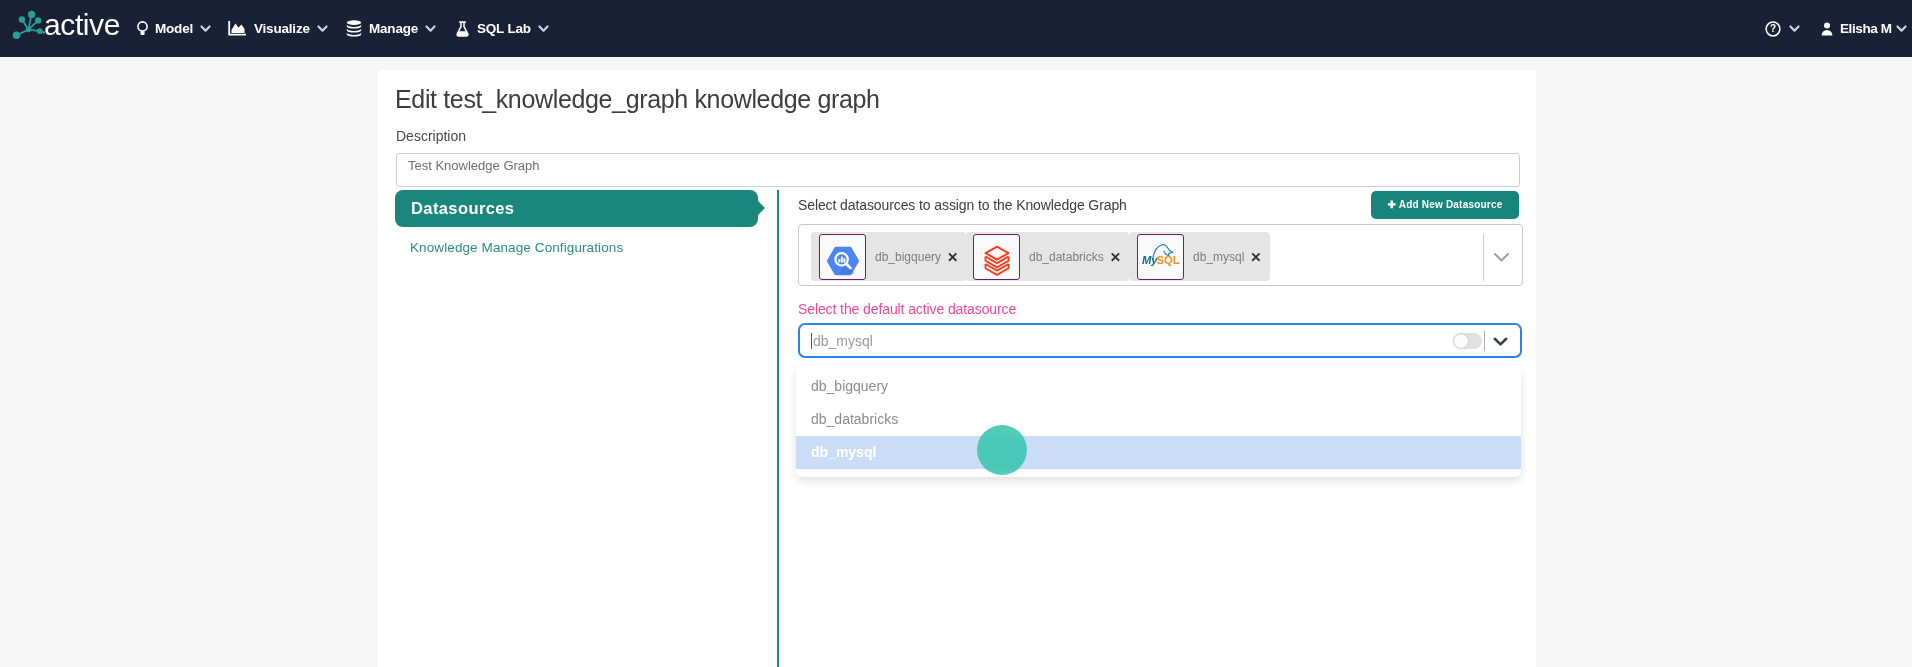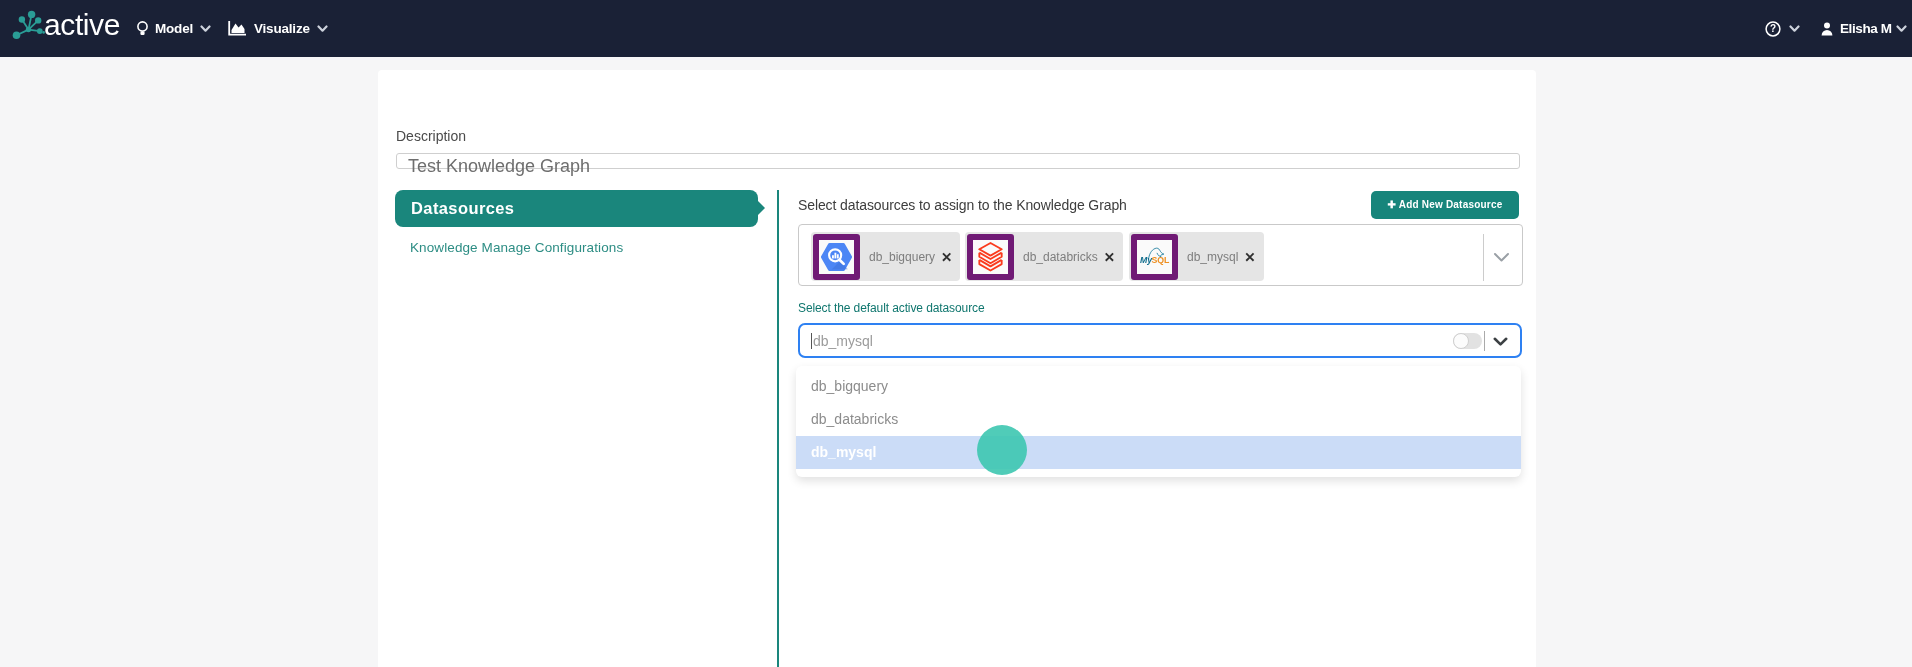--- a/index.html
+++ b/index.html
@@ -11,39 +11,39 @@
   .logo { position:absolute; left:12px; top:9px; }
   .logo-text { position:absolute; left:44px; top:8px; color:#fff; font-size:30px; letter-spacing:-0.4px; }
   .navitem { position:absolute; top:0; height:57px; display:flex; align-items:center; color:#fff; font-weight:bold; font-size:13.5px; letter-spacing:-0.2px; white-space:nowrap; }
   .navitem .txt { margin:0 7px 0 7px; }
   .chev { display:inline-block; }
 
   
   .card { position:absolute; left:378px; top:70px; width:1158px; height:597px; background:#fff; border-radius:4px 4px 0 0; }
   .title { position:absolute; left:17px; top:15px; font-size:25px; color:#3d3d3d; letter-spacing:-0.35px; }
   .desc-label { position:absolute; left:18px; top:58px; font-size:14px; color:#4a4a4a; }
-  .desc-input { position:absolute; left:18px; top:83px; width:1124px; height:16px; border:1px solid #cfcfcf; border-radius:3px; background:#fff; font-size:18px; color:#6e6e6e; line-height:24px; padding-left:11px; }
+  .desc-input { position:absolute; left:18px; top:83px; width:1124px; height:34px; border:1px solid #cfcfcf; border-radius:3px; background:#fff; font-size:13px; color:#6e6e6e; line-height:24px; padding-left:11px; }
 
   .tab1 { position:absolute; left:17px; top:120px; width:363px; height:37px; background:#1a867c; border-radius:8px; color:#fff; font-weight:bold; font-size:16.5px; letter-spacing:0.4px; line-height:37px; padding-left:16px; }
   .tab1-arrow { position:absolute; left:378px; top:129px; width:0; height:0; border-top:9px solid transparent; border-bottom:9px solid transparent; border-left:9px solid #1a867c; }
   .tab2 { position:absolute; left:32px; top:170px; font-size:13.5px; letter-spacing:0.1px; color:#2d8d84; }
   .vline { position:absolute; left:399px; top:120px; width:2px; height:477px; background:#1a867c; }
 
   
   .sel-label1 { position:absolute; left:420px; top:127px; font-size:14px; letter-spacing:-0.1px; color:#3d3d3d; }
   .addbtn { position:absolute; left:993px; top:121px; width:148px; height:28px; background:#17857b; border-radius:5px; color:#fff; font-weight:bold; font-size:10px; letter-spacing:0.2px; text-align:center; line-height:28px; }
   .msbox { position:absolute; left:420px; top:154px; width:725px; height:62px; background:#fff; border:1px solid #c9c9c9; border-radius:4px; }
   .chip { position:absolute; top:7px; height:49px; background:#e5e5e5; border-radius:4px; display:flex; align-items:center; }
-  .chip .ibox { width:47px; height:46px; margin-left:2px; background:#fafafa; border:6px solid #701a75; border-radius:3px; display:flex; align-items:center; justify-content:center; }
+  .chip .ibox { width:47px; height:46px; margin-left:8px; background:#fafafa; border:1px solid #701a75; border-radius:3px; display:flex; align-items:flex-end; justify-content:center; }
   .chip .cname { font-size:12px; color:#7d7d7d; margin-left:9px; }
   .chip .x { font-size:13.5px; font-weight:bold; color:#2f2f2f; margin-left:6px; margin-right:8px; }
   .ms-div { position:absolute; left:684px; top:9px; width:1px; height:47px; background:#ccc; }
   .ms-chev { position:absolute; left:694px; top:27px; }
 
-  .sel-label2 { position:absolute; left:420px; top:231px; font-size:12px; letter-spacing:-0.1px; color:#0f766e; }
+  .sel-label2 { position:absolute; left:420px; top:231px; font-size:14px; letter-spacing:-0.1px; color:#ec4899; }
   .selbox { position:absolute; left:420px; top:253px; width:724px; height:35px; background:#fff; border:2px solid #2e81f2; border-radius:7px; }
   .selbox .ph { position:absolute; left:11px; top:8px; font-size:14px; color:#9b9b9b; border-left:1px solid #555; padding-left:1px; }
   .toggle { position:absolute; left:653px; top:8px; width:29px; height:16px; background:#e2e2e2; border-radius:8px; }
   .toggle .knob { position:absolute; left:0; top:0; width:16px; height:16px; background:#fcfcfc; border:1px solid #d0d0d0; border-radius:50%; }
   .sel-div { position:absolute; left:684px; top:6px; width:1px; height:20px; background:#aaa; }
   .sel-chev { position:absolute; left:693px; top:12px; }
 
   .dropdown { position:absolute; left:418px; top:296px; width:725px; height:111px; background:#fff; border-radius:6px; box-shadow:0 4px 10px rgba(0,0,0,0.12); }
   .opt { height:33px; line-height:33px; padding-left:15px; font-size:14px; color:#8c8c8c; }
   .dropdown .pad { height:4px; }
@@ -88,21 +88,44 @@
       <svg width="19" height="15" viewBox="0 0 19 15">
         <path d="M1.2,0 V13.6 H18" fill="none" stroke="#fff" stroke-width="1.8"></path>
         <path d="M3.5,12 V9 L7.5,2.5 L10.5,6.5 L13.5,3.5 L16.5,8 V12 Z" fill="#fff"></path>
       </svg>
       <span class="txt">Visualize</span>
       <svg class="chev" width="11" height="8" viewBox="0 0 11 8">
         <polyline points="1.5,1.5 5.5,5.7 9.5,1.5" fill="none" stroke="#cdd2dc" stroke-width="2.2" stroke-linecap="round" stroke-linejoin="round"></polyline>
       </svg>
     </div>
 
-
+    <div class="navitem" style="left:346px;">
+      <svg width="16" height="17" viewBox="0 0 16 17">
+        <ellipse cx="8" cy="2.6" rx="7.2" ry="2.4" fill="#fff"></ellipse>
+        <path d="M0.8,4.6 a7.2,2.4 0 0 0 14.4,0 v1.6 a7.2,2.4 0 0 1 -14.4,0 z" fill="#fff"></path>
+        <path d="M0.8,8.6 a7.2,2.4 0 0 0 14.4,0 v1.6 a7.2,2.4 0 0 1 -14.4,0 z" fill="#fff"></path>
+        <path d="M0.8,12.6 a7.2,2.4 0 0 0 14.4,0 v1.6 a7.2,2.4 0 0 1 -14.4,0 z" fill="#fff"></path>
+      </svg>
+      <span class="txt">Manage</span>
+      <svg class="chev" width="11" height="8" viewBox="0 0 11 8">
+        <polyline points="1.5,1.5 5.5,5.7 9.5,1.5" fill="none" stroke="#cdd2dc" stroke-width="2.2" stroke-linecap="round" stroke-linejoin="round"></polyline>
+      </svg>
+    </div>
+
+    <div class="navitem" style="left:455px;">
+      <svg width="15" height="16" viewBox="0 0 15 16">
+        <path d="M4.7,1.1 h5.6" stroke="#fff" stroke-width="1.6" stroke-linecap="round" fill="none"></path>
+        <path d="M6,1.5 V5.6 L2.1,13 a1.9,1.9 0 0 0 1.7,2 h7.4 a1.9,1.9 0 0 0 1.7,-2 L9,5.6 V1.5" fill="none" stroke="#fff" stroke-width="1.5" stroke-linejoin="round"></path>
+        <path d="M3.6,10.2 h7.8 l1.5,2.9 a1.2,1.2 0 0 1 -1.1,1.7 H3.2 a1.2,1.2 0 0 1 -1.1,-1.7 z" fill="#fff"></path>
+      </svg>
+      <span class="txt">SQL Lab</span>
+      <svg class="chev" width="11" height="8" viewBox="0 0 11 8">
+        <polyline points="1.5,1.5 5.5,5.7 9.5,1.5" fill="none" stroke="#cdd2dc" stroke-width="2.2" stroke-linecap="round" stroke-linejoin="round"></polyline>
+      </svg>
+    </div>
 
     <div class="navitem" style="left:1765px;">
       <svg width="16" height="16" viewBox="0 0 16 16">
         <circle cx="8" cy="8" r="6.9" fill="none" stroke="#fff" stroke-width="1.5"></circle>
         <text x="8" y="11.4" font-size="10" font-weight="bold" fill="#fff" text-anchor="middle" font-family="Liberation Sans">?</text>
       </svg>
       <span style="width:8px"></span>
       <svg class="chev" width="11" height="8" viewBox="0 0 11 8">
         <polyline points="1.5,1.5 5.5,5.7 9.5,1.5" fill="none" stroke="#cdd2dc" stroke-width="2.2" stroke-linecap="round" stroke-linejoin="round"></polyline>
       </svg>
@@ -114,20 +137,21 @@
         <path d="M0.6,13.4 a5.4,5.4 0 0 1 10.8,0 z" fill="#fff"></path>
       </svg>
       <span class="txt" style="margin-right:4px;text-align:center;">Elisha M</span>
       <svg class="chev" width="11" height="8" viewBox="0 0 11 8">
         <polyline points="1.5,1.5 5.5,5.7 9.5,1.5" fill="none" stroke="#cdd2dc" stroke-width="2.2" stroke-linecap="round" stroke-linejoin="round"></polyline>
       </svg>
     </div>
   </div>
 
   <div class="card">
+    <div class="title">Edit test_knowledge_graph knowledge graph</div>
     <div class="desc-label">Description</div>
     <div class="desc-input">Test Knowledge Graph</div>
 
     <div class="tab1">Datasources</div>
     <div class="tab1-arrow"></div>
     <div class="tab2">Knowledge Manage Configurations</div>
     <div class="vline"></div>
 
     <div class="sel-label1">Select datasources to assign to the Knowledge Graph</div>
     <div class="addbtn">✚ Add New Datasource</div>

